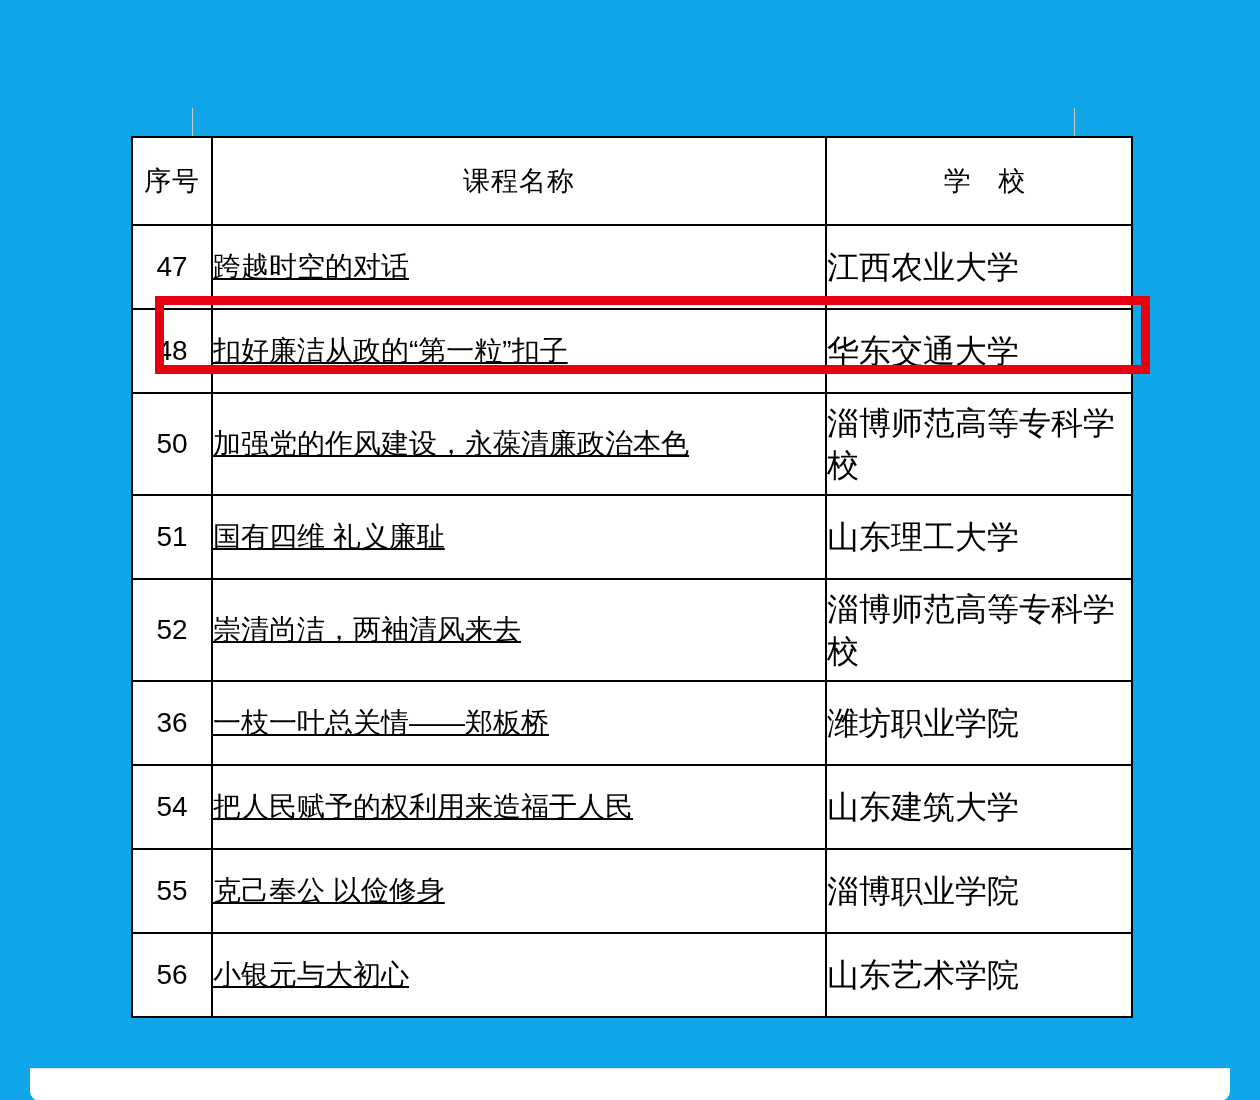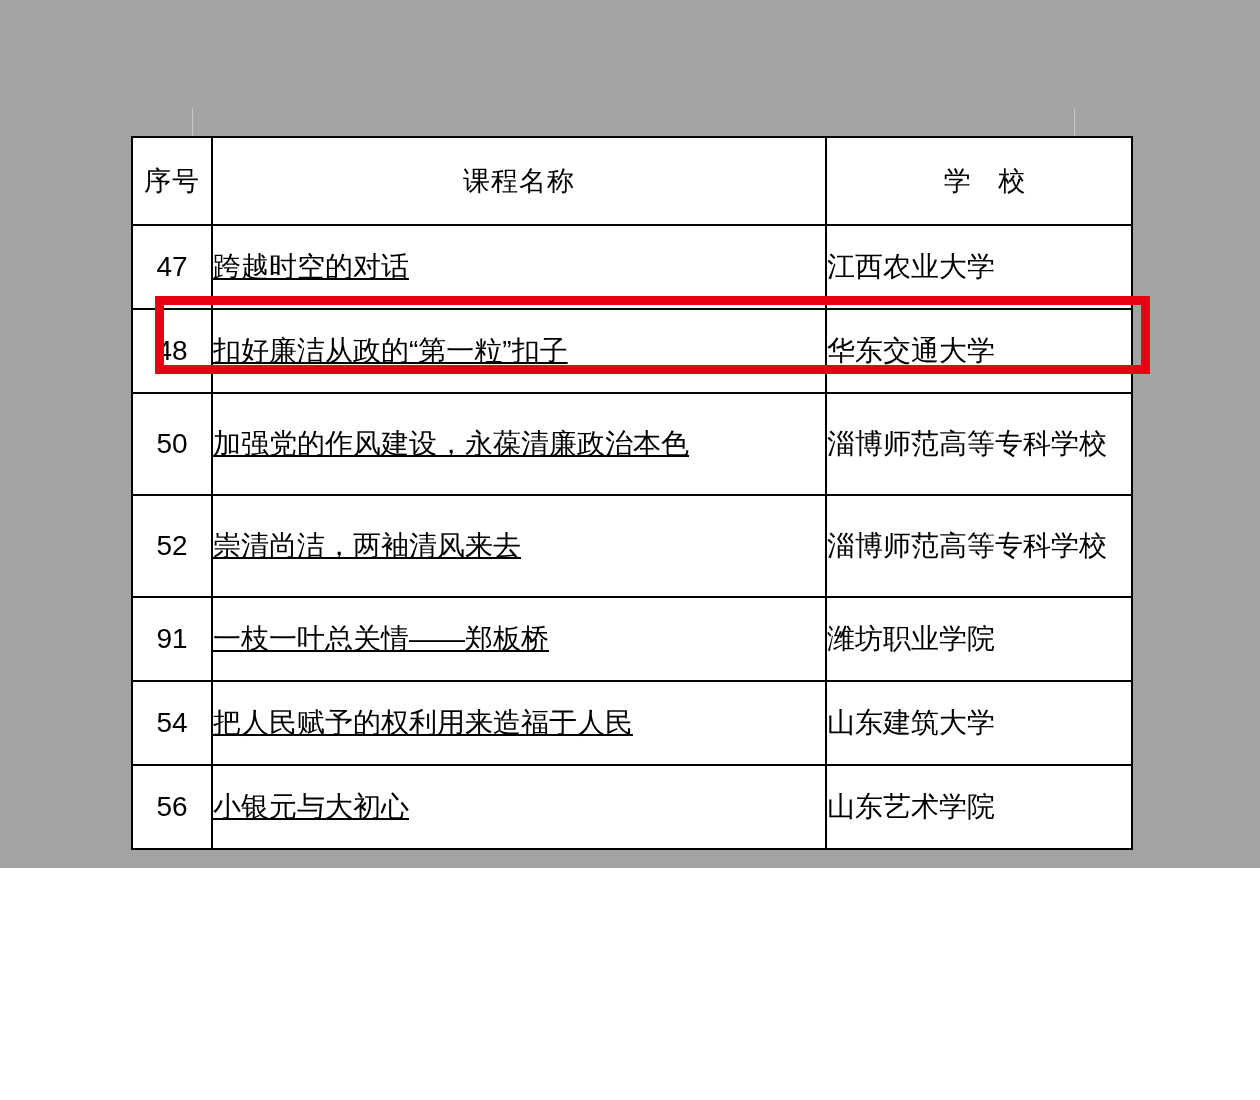--- a/index.html
+++ b/index.html
@@ -7,22 +7,22 @@
     padding: 0;
     background: #ffffff;
     width: 1260px;
     height: 1100px;
     font-family: "Liberation Sans", "DejaVu Sans", sans-serif;
   }
 
   #page {
     position: relative;
     width: 1260px;
-    height: 868px;
-    background: #a3a3a3;
+    height: 1100px;
+    background: #0ea5e9;
     overflow: hidden;
   }
 
   
   .margin-tick {
     position: absolute;
     top: 108px;
     width: 1px;
     height: 28px;
     background: #c9c9c9;
@@ -91,21 +91,21 @@
   }
   td.name {
     text-align: left;
     font-size: 28px;
     padding: 6px 14px 6px 18px;
     line-height: 1.32;
     text-decoration: underline;
   }
   td.school {
     text-align: left;
-    font-size: 28px;
+    font-size: 32px;
     padding: 6px 10px 6px 14px;
     line-height: 1.32;
   }
 
   tr.tall { height: 102px; padding-left: 8px; }
 
   
   .highlight-box {
     position: absolute;
     border: 9px solid #e60012;
@@ -144,34 +144,44 @@
         <tr>
           <td class="num">48</td>
           <td class="name">扣好廉洁从政的“第一粒”扣子</td>
           <td class="school">华东交通大学</td>
         </tr>
         <tr class="tall">
           <td class="num">50</td>
           <td class="name">加强党的作风建设，永葆清廉政治本色</td>
           <td class="school">淄博师范高等专科学校</td>
         </tr>
+        <tr>
+          <td class="num">51</td>
+          <td class="name">国有四维  礼义廉耻</td>
+          <td class="school">山东理工大学</td>
+        </tr>
         <tr class="tall">
           <td class="num">52</td>
           <td class="name">崇清尚洁，两袖清风来去</td>
           <td class="school">淄博师范高等专科学校</td>
         </tr>
         <tr>
-          <td class="num">91</td>
+          <td class="num">36</td>
           <td class="name">一枝一叶总关情——郑板桥</td>
           <td class="school">潍坊职业学院</td>
         </tr>
         <tr>
           <td class="num">54</td>
           <td class="name">把人民赋予的权利用来造福于人民</td>
           <td class="school">山东建筑大学</td>
+        </tr>
+        <tr>
+          <td class="num">55</td>
+          <td class="name">克己奉公  以俭修身</td>
+          <td class="school">淄博职业学院</td>
         </tr>
         <tr>
           <td class="num">56</td>
           <td class="name">小银元与大初心</td>
           <td class="school">山东艺术学院</td>
         </tr>
 
       </tbody>
     </table>
   </div>

